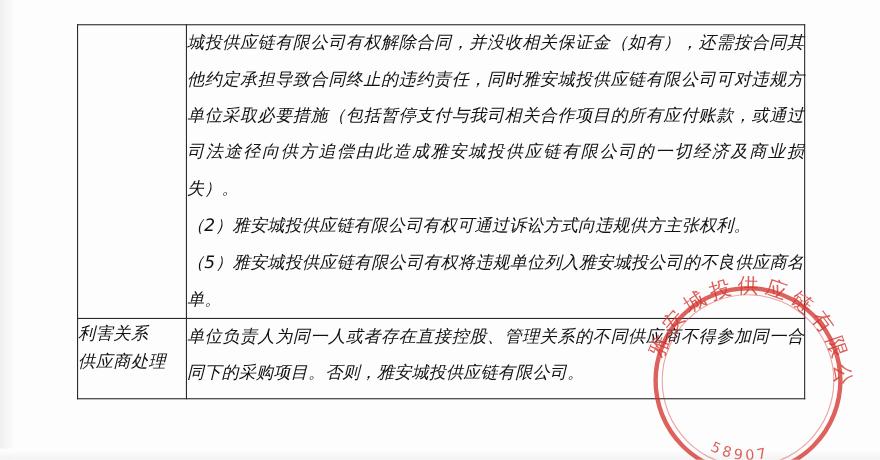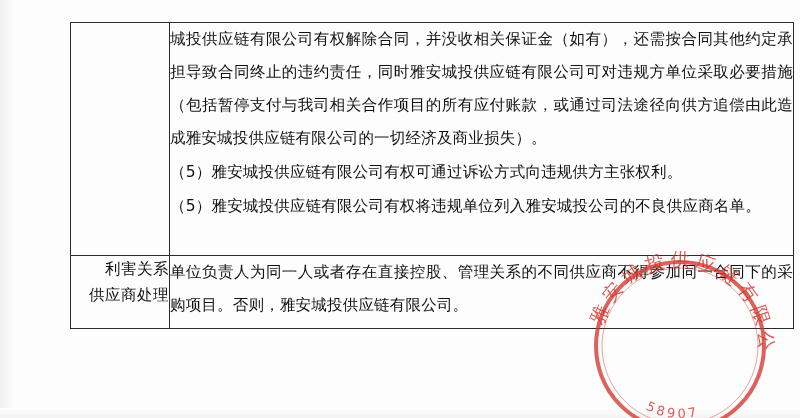--- a/index.html
+++ b/index.html
@@ -20,32 +20,33 @@
     left: 0; top: 0;
     width: 800px;
     height: 418px;
     background: #fdfdfd;
   }
   
   .doc-table {
     position: absolute;
     left: 70px;
     top: 22px;
-    width: 724px;
+    width: 662px;
     border-collapse: collapse;
     background: transparent;
+    font-style: italic;
   }
   .doc-table td {
     border: 1px solid #2b2b2b;
     vertical-align: top;
     padding: 0;
   }
   .cell-label {
     width: 98px;
-    text-align: right;
+    text-align: left;
     padding: 10px 4px 10px 4px;
   }
   .cell-body {
     padding: 9px 12px 10px 14px;
   }
   .label-line {
     font-size: 15.5px;
     line-height: 26px;
     letter-spacing: 0.5px;
     color: #111;
@@ -100,21 +101,21 @@
 
   <div class="scan-edge-left"></div>
   <div class="scan-edge-bottom"></div>
 
   <table class="doc-table">
     <tbody>
         <tr>
       <td class="cell-label top-cell"></td>
       <td class="cell-body top-cell">
         <p class="para">城投供应链有限公司有权解除合同，并没收相关保证金（如有），还需按合同其他约定承担导致合同终止的违约责任，同时雅安城投供应链有限公司可对违规方单位采取必要措施（包括暂停支付与我司相关合作项目的所有应付账款，或通过司法途径向供方追偿由此造成雅安城投供应链有限公司的一切经济及商业损失）。</p>
-        <p class="para">（5）雅安城投供应链有限公司有权可通过诉讼方式向违规供方主张权利。</p>
+        <p class="para">（2）雅安城投供应链有限公司有权可通过诉讼方式向违规供方主张权利。</p>
         <p class="para">（5）雅安城投供应链有限公司有权将违规单位列入雅安城投公司的不良供应商名单。</p>
       </td>
     </tr>
     <tr>
       <td class="cell-label bottom-cell">
         <div class="label-line">利害关系</div>
         <div class="label-line">供应商处理</div>
       </td>
       <td class="cell-body bottom-cell">
         <p class="para">单位负责人为同一人或者存在直接控股、管理关系的不同供应商不得参加同一合同下的采购项目。否则，雅安城投供应链有限公司。</p>

